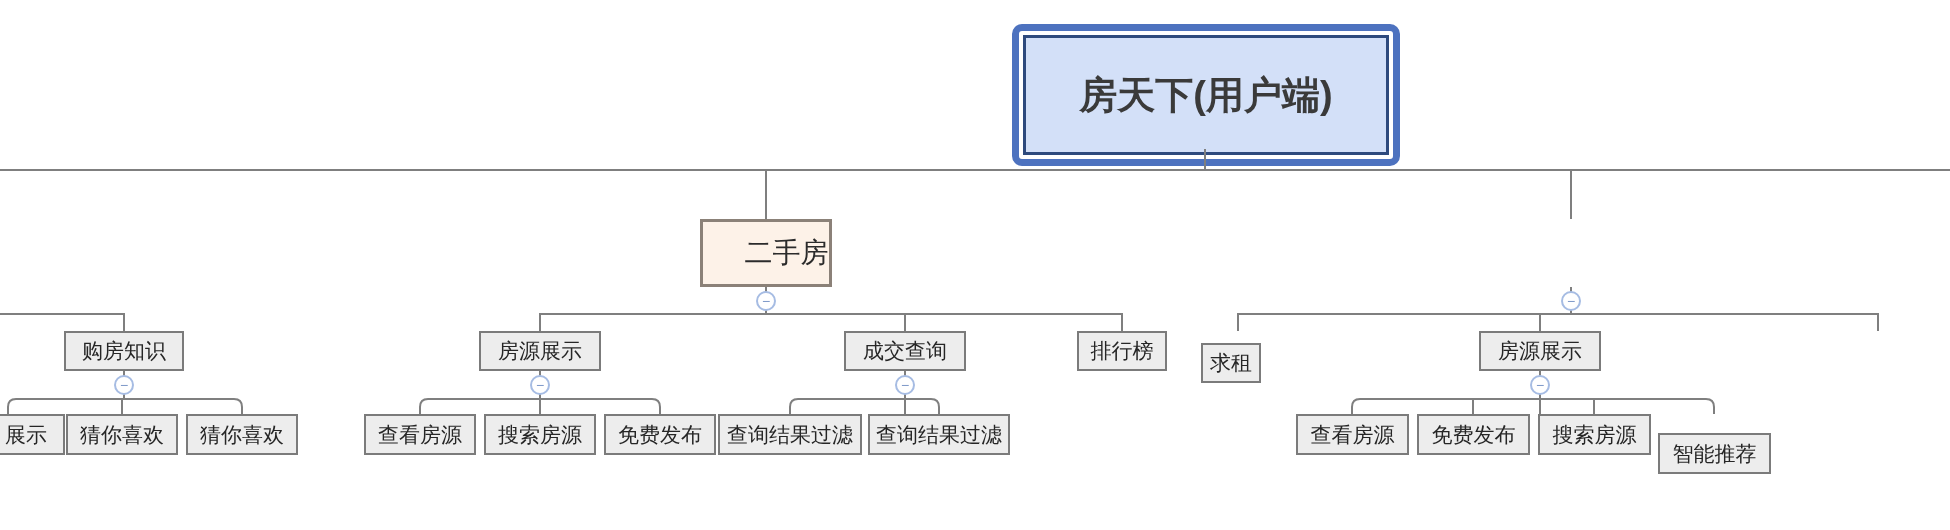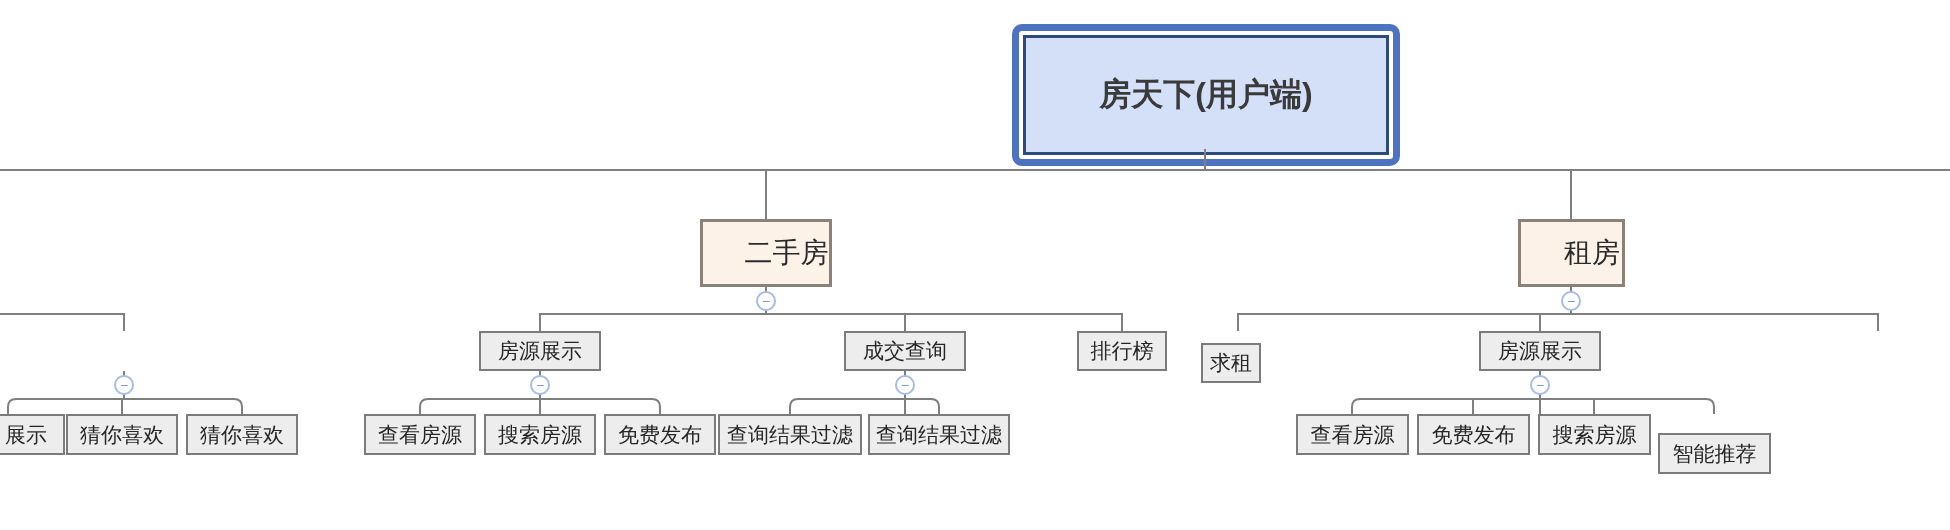--- a/index.html
+++ b/index.html
@@ -22,42 +22,42 @@
   .node.cut{justify-content:flex-end;padding-right:16px;}
 
   
   .root-ring{
     position:absolute;left:1012px;top:24px;width:388px;height:142px;box-sizing:border-box;
     border:7px solid #4d72bf;border-radius:10px;background:transparent;z-index:1;
   }
   .node.root{
     left:1023px;top:35px;width:366px;height:120px;
     background:#d3e0f8;border:3px solid #2e4a7d;
-    font-size:32px;font-weight:bold;color:#3a3a3a;z-index:2;
+    font-size:38px;font-weight:bold;color:#3a3a3a;z-index:2;
   }
 
   
   .collapse{
     position:absolute;width:20px;height:20px;box-sizing:border-box;border-radius:50%;
     background:#ffffff;border:2px solid #a6bce3;color:#7d98c8;
     display:flex;align-items:center;justify-content:center;
     font-size:14px;line-height:1;z-index:6;cursor:pointer;
   }
 </style>
 </head>
 <body>
 
 <div class="canvas">
 
   <div class="root-ring"></div>
   <div class="node root">房天下(用户端)</div>
 
   <div class="node branch" style="left:700px;top:219px;width:132px;height:68px">二手房</div>
-  <div class="node branch" style="left:1518px;top:219px;width:107px;height:68px">租房</div>
 
+  <div class="node" style="left:64px;top:331px;width:120px;height:40px">购房知识</div>
   <div class="node" style="left:479px;top:331px;width:122px;height:40px">房源展示</div>
   <div class="node" style="left:844px;top:331px;width:122px;height:40px">成交查询</div>
   <div class="node" style="left:1077px;top:331px;width:90px;height:40px">排行榜</div>
   <div class="node" style="left:1201px;top:343px;width:60px;height:40px">求租</div>
   <div class="node" style="left:1479px;top:331px;width:122px;height:40px">房源展示</div>
 
   <div class="node cut" style="left:-48px;top:414px;width:113px;height:41px">展示</div>
   <div class="node" style="left:66px;top:414px;width:112px;height:41px">猜你喜欢</div>
   <div class="node" style="left:186px;top:414px;width:112px;height:41px">猜你喜欢</div>
 

